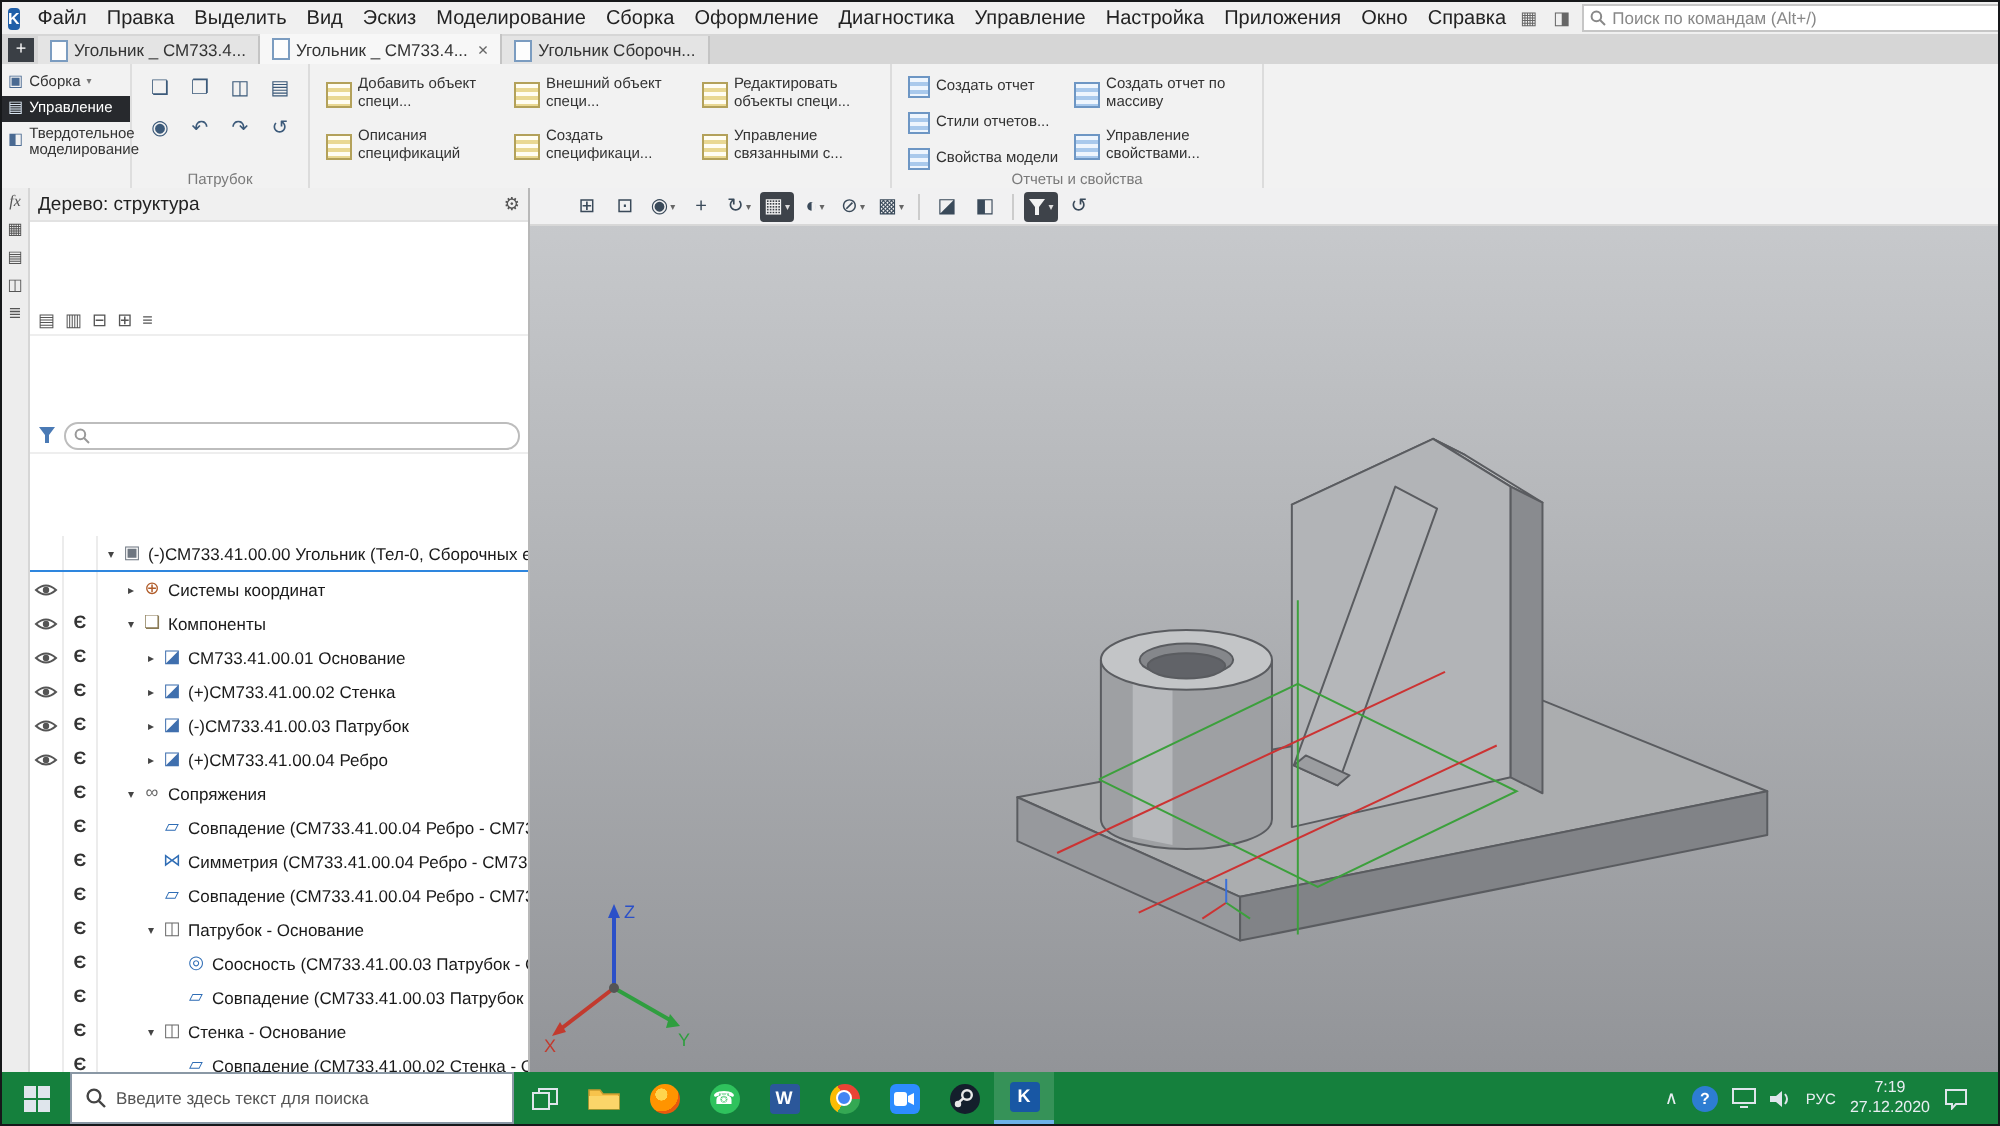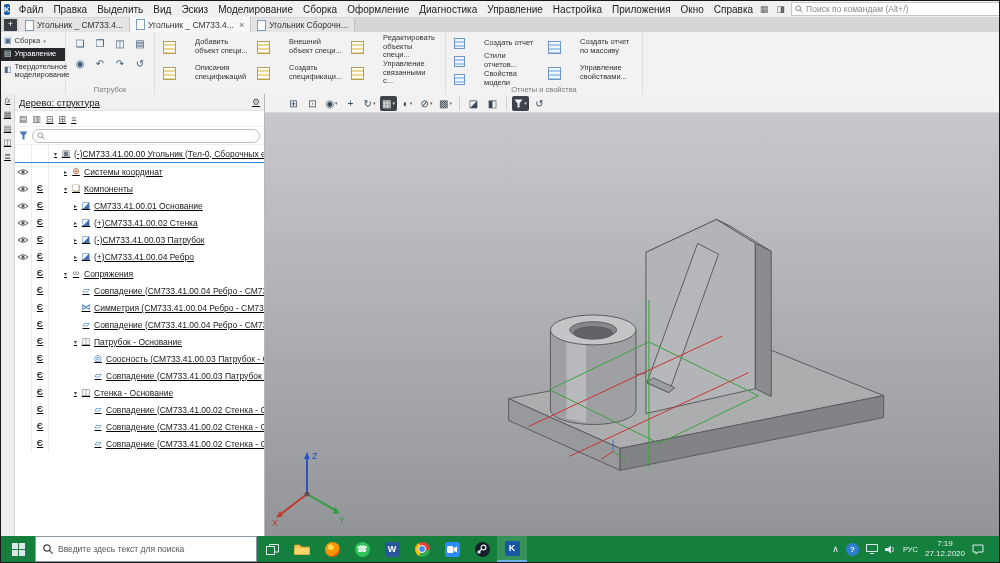--- a/index.html
+++ b/index.html
@@ -40,34 +40,34 @@
   .rtab .chev{font-size:5px;color:#777;}
   .grp{position:relative;border-right:1px solid #dcdcdc;padding:3px 5px 11px 5px;}
   .glabel{position:absolute;bottom:0;left:0;right:0;text-align:center;font-size:7.5px;color:#7a7a7a;
           display:flex;align-items:center;justify-content:center;gap:2px;}
   .glaunch{font-size:6px;color:#888;}
   .sysrow{display:flex;gap:2px;margin-bottom:3px;}
   .sic{width:16px;height:15px;display:flex;align-items:center;justify-content:center;font-size:10px;
        color:#3c5a7a;border:1px solid transparent;}
   .gcols{display:flex;gap:2px;}
   .gcol{display:flex;flex-direction:column;gap:2px;}
-  .rbtn{display:flex;align-items:center;gap:19px;padding:1px 3px;height:22px;max-width:86px;}
+  .rbtn{display:flex;align-items:center;gap:3px;padding:1px 3px;height:22px;max-width:86px;}
   .rbtn.sm{height:14px;}
   .rtxt{font-size:7.5px;line-height:1.15;color:#333;}
   .ric{width:13px;height:13px;flex:0 0 13px;box-sizing:border-box;}
   .ric.sp{background:repeating-linear-gradient(180deg,#fffdf2 0 2px,#e9d893 2px 4px);border:1px solid #b3a15a;}
   .ric.rp{background:repeating-linear-gradient(180deg,#eef5fd 0 2px,#a9c9ec 2px 4px);border:1px solid #6d96c4;}
   .ric.s11{width:11px;height:11px;flex-basis:11px;}
   
-  .main{position:absolute;top:93px;left:0;right:0;bottom:26px;display:flex;text-decoration:underline;}
+  .main{position:absolute;top:93px;left:0;right:0;bottom:26px;display:flex;}
   .lstrip{width:13px;flex:0 0 13px;background:#ededed;border-right:1px solid #d6d6d6;
           display:flex;flex-direction:column;align-items:center;padding-top:3px;gap:6px;}
   .lsic{font-size:8px;color:#555;line-height:1;}
   .lsic.fx{font-style:italic;font-family:"Liberation Serif",serif;font-size:8px;}
-  .panel{width:249px;flex:0 0 249px;background:#fff;border-right:1px solid #b8b8b8;display:flex;flex-direction:column;}
+  .panel{width:249px;flex:0 0 249px;background:#fff;border-right:1px solid #b8b8b8;display:flex;flex-direction:column;gap:41px;}
   .phead{height:16px;background:#f0f0f0;border-bottom:1px solid #e2e2e2;display:flex;align-items:center;
          padding:0 4px;font-size:9.5px;color:#222;}
   .gear{margin-left:auto;font-size:9px;color:#555;}
   .ptools{height:15px;display:flex;align-items:center;gap:5px;padding:0 4px;border-bottom:1px solid #eee;}
   .ptic{font-size:9px;color:#555;}
   .psearch{height:17px;display:flex;align-items:center;gap:4px;padding:0 4px;border-bottom:1px solid #eee;}
   .sbox{flex:1;display:flex;align-items:center;gap:3px;background:#fff;border:1px solid #bdbdbd;
         border-radius:7px;height:12px;padding:0 4px;}
   .sbox input{border:none;outline:none;flex:1;font-size:8px;background:transparent;padding:0;}
   .tree{flex:1;overflow:hidden;}

